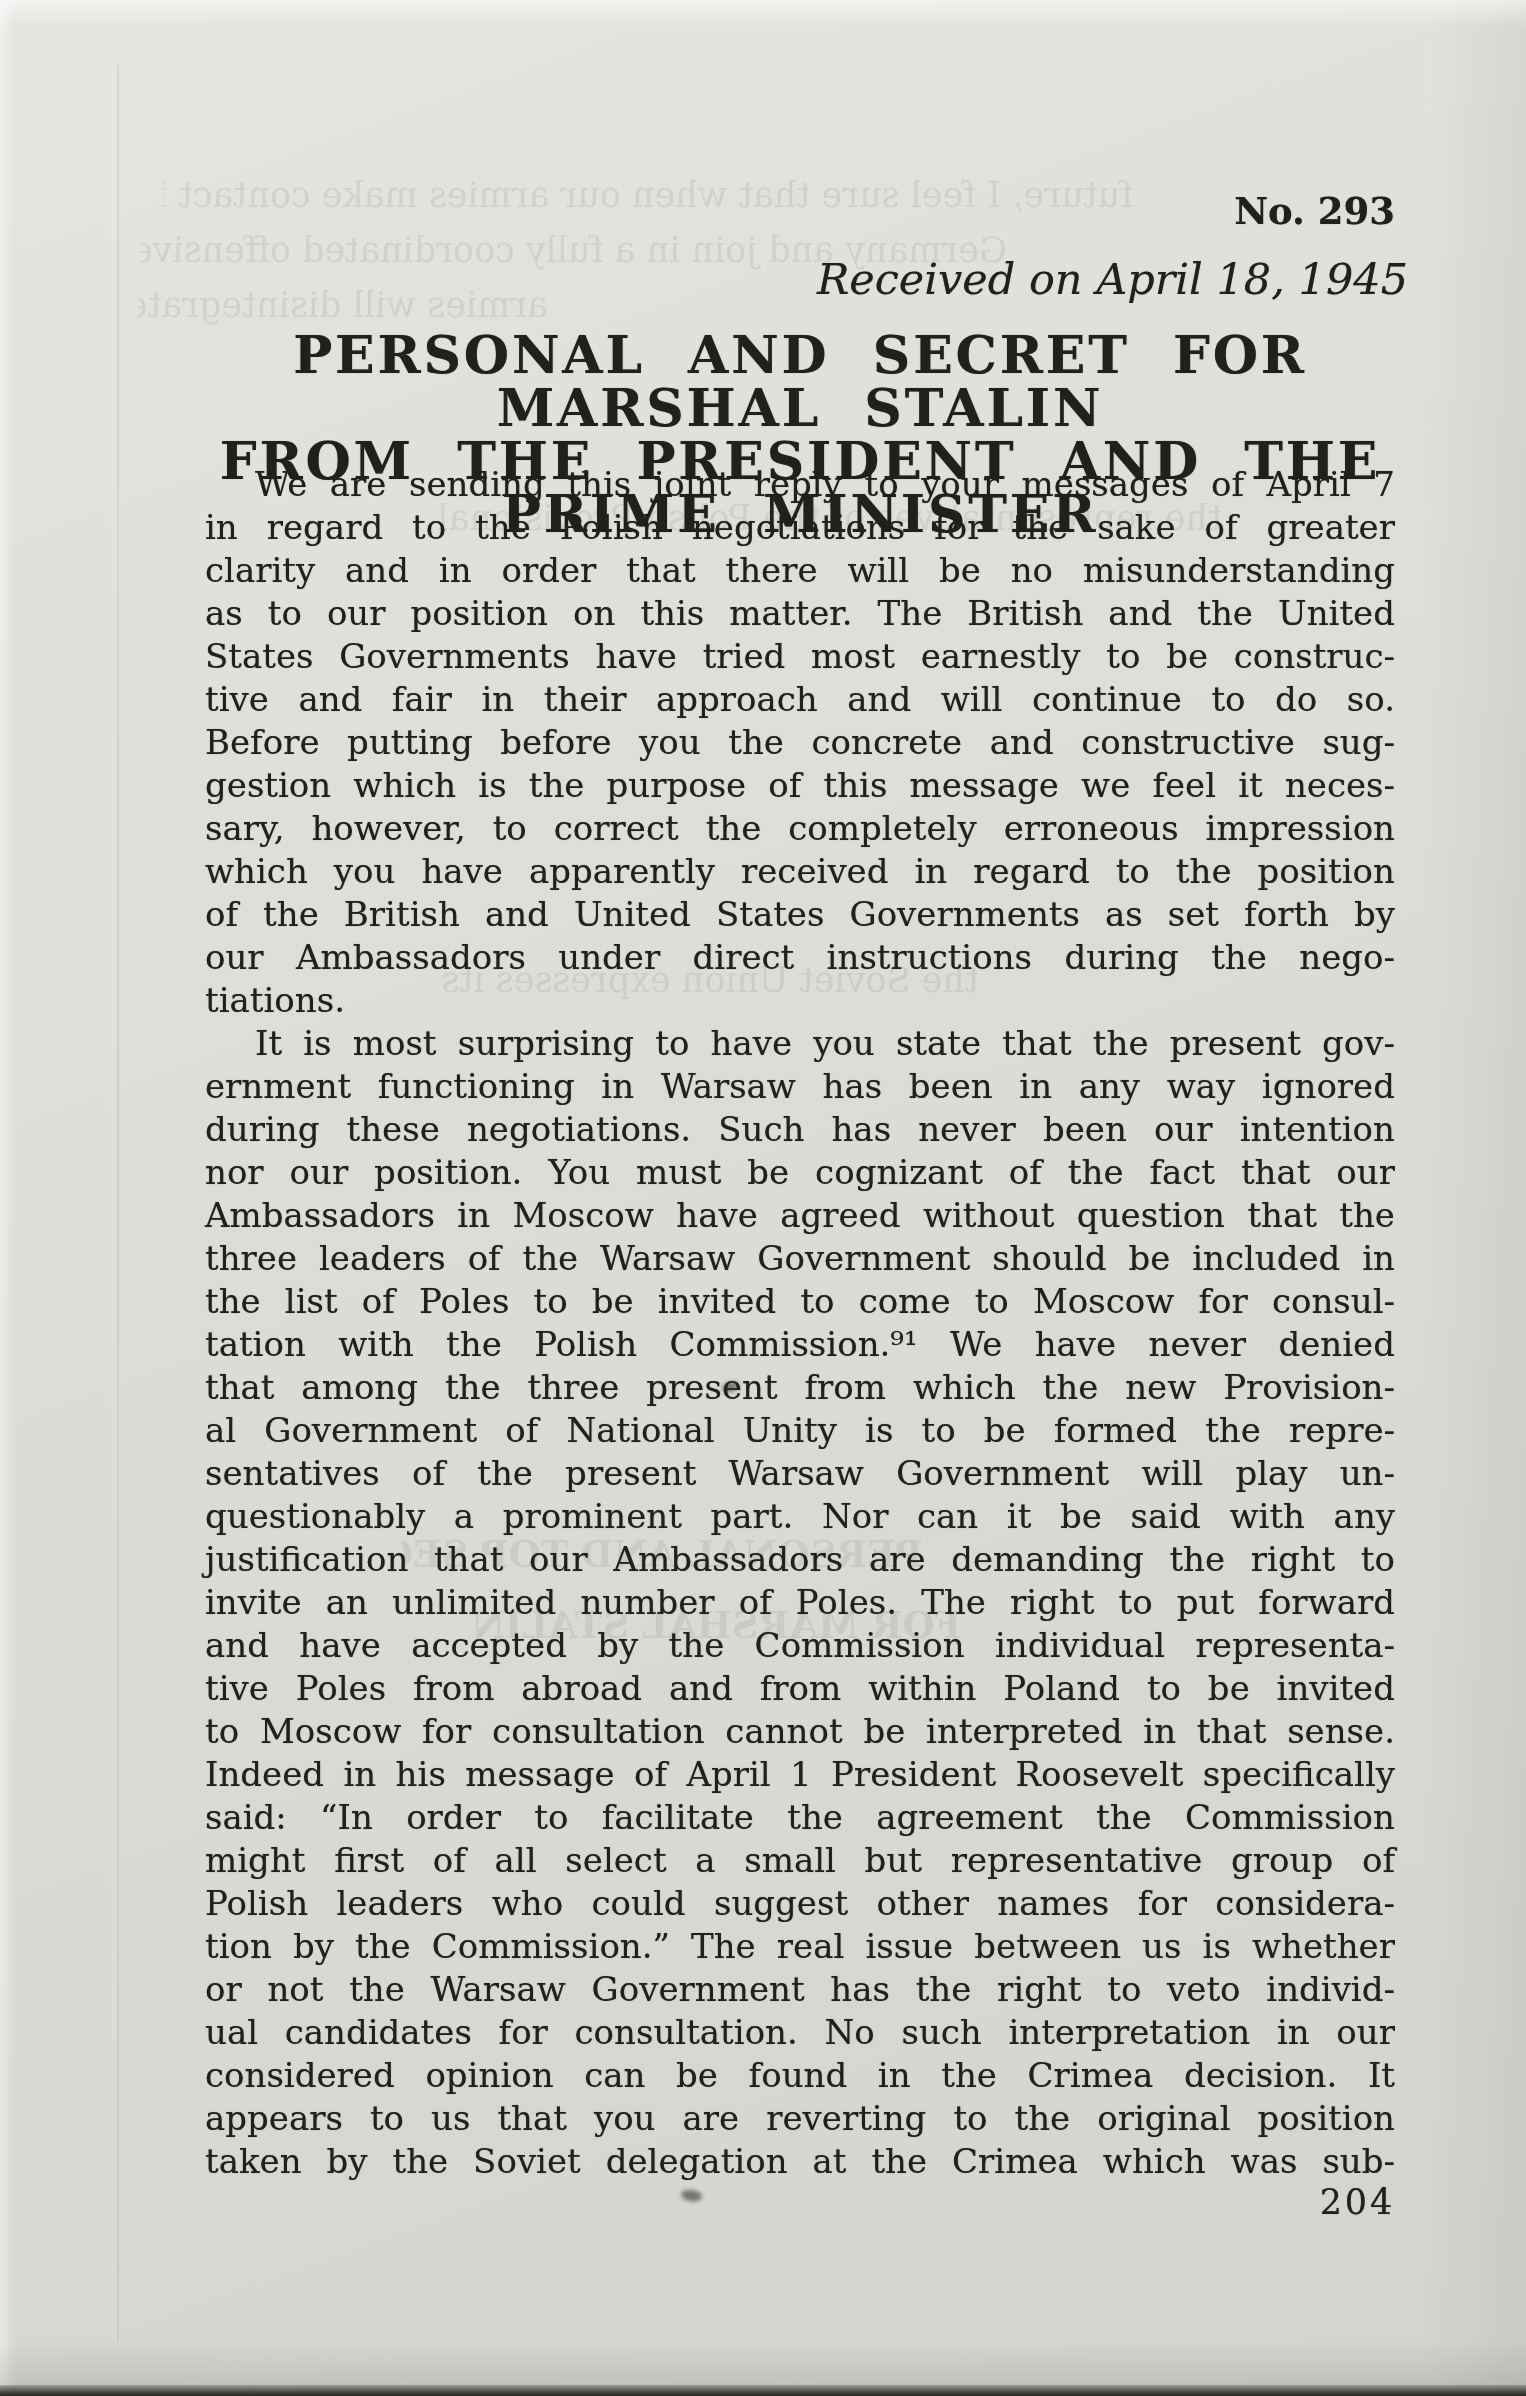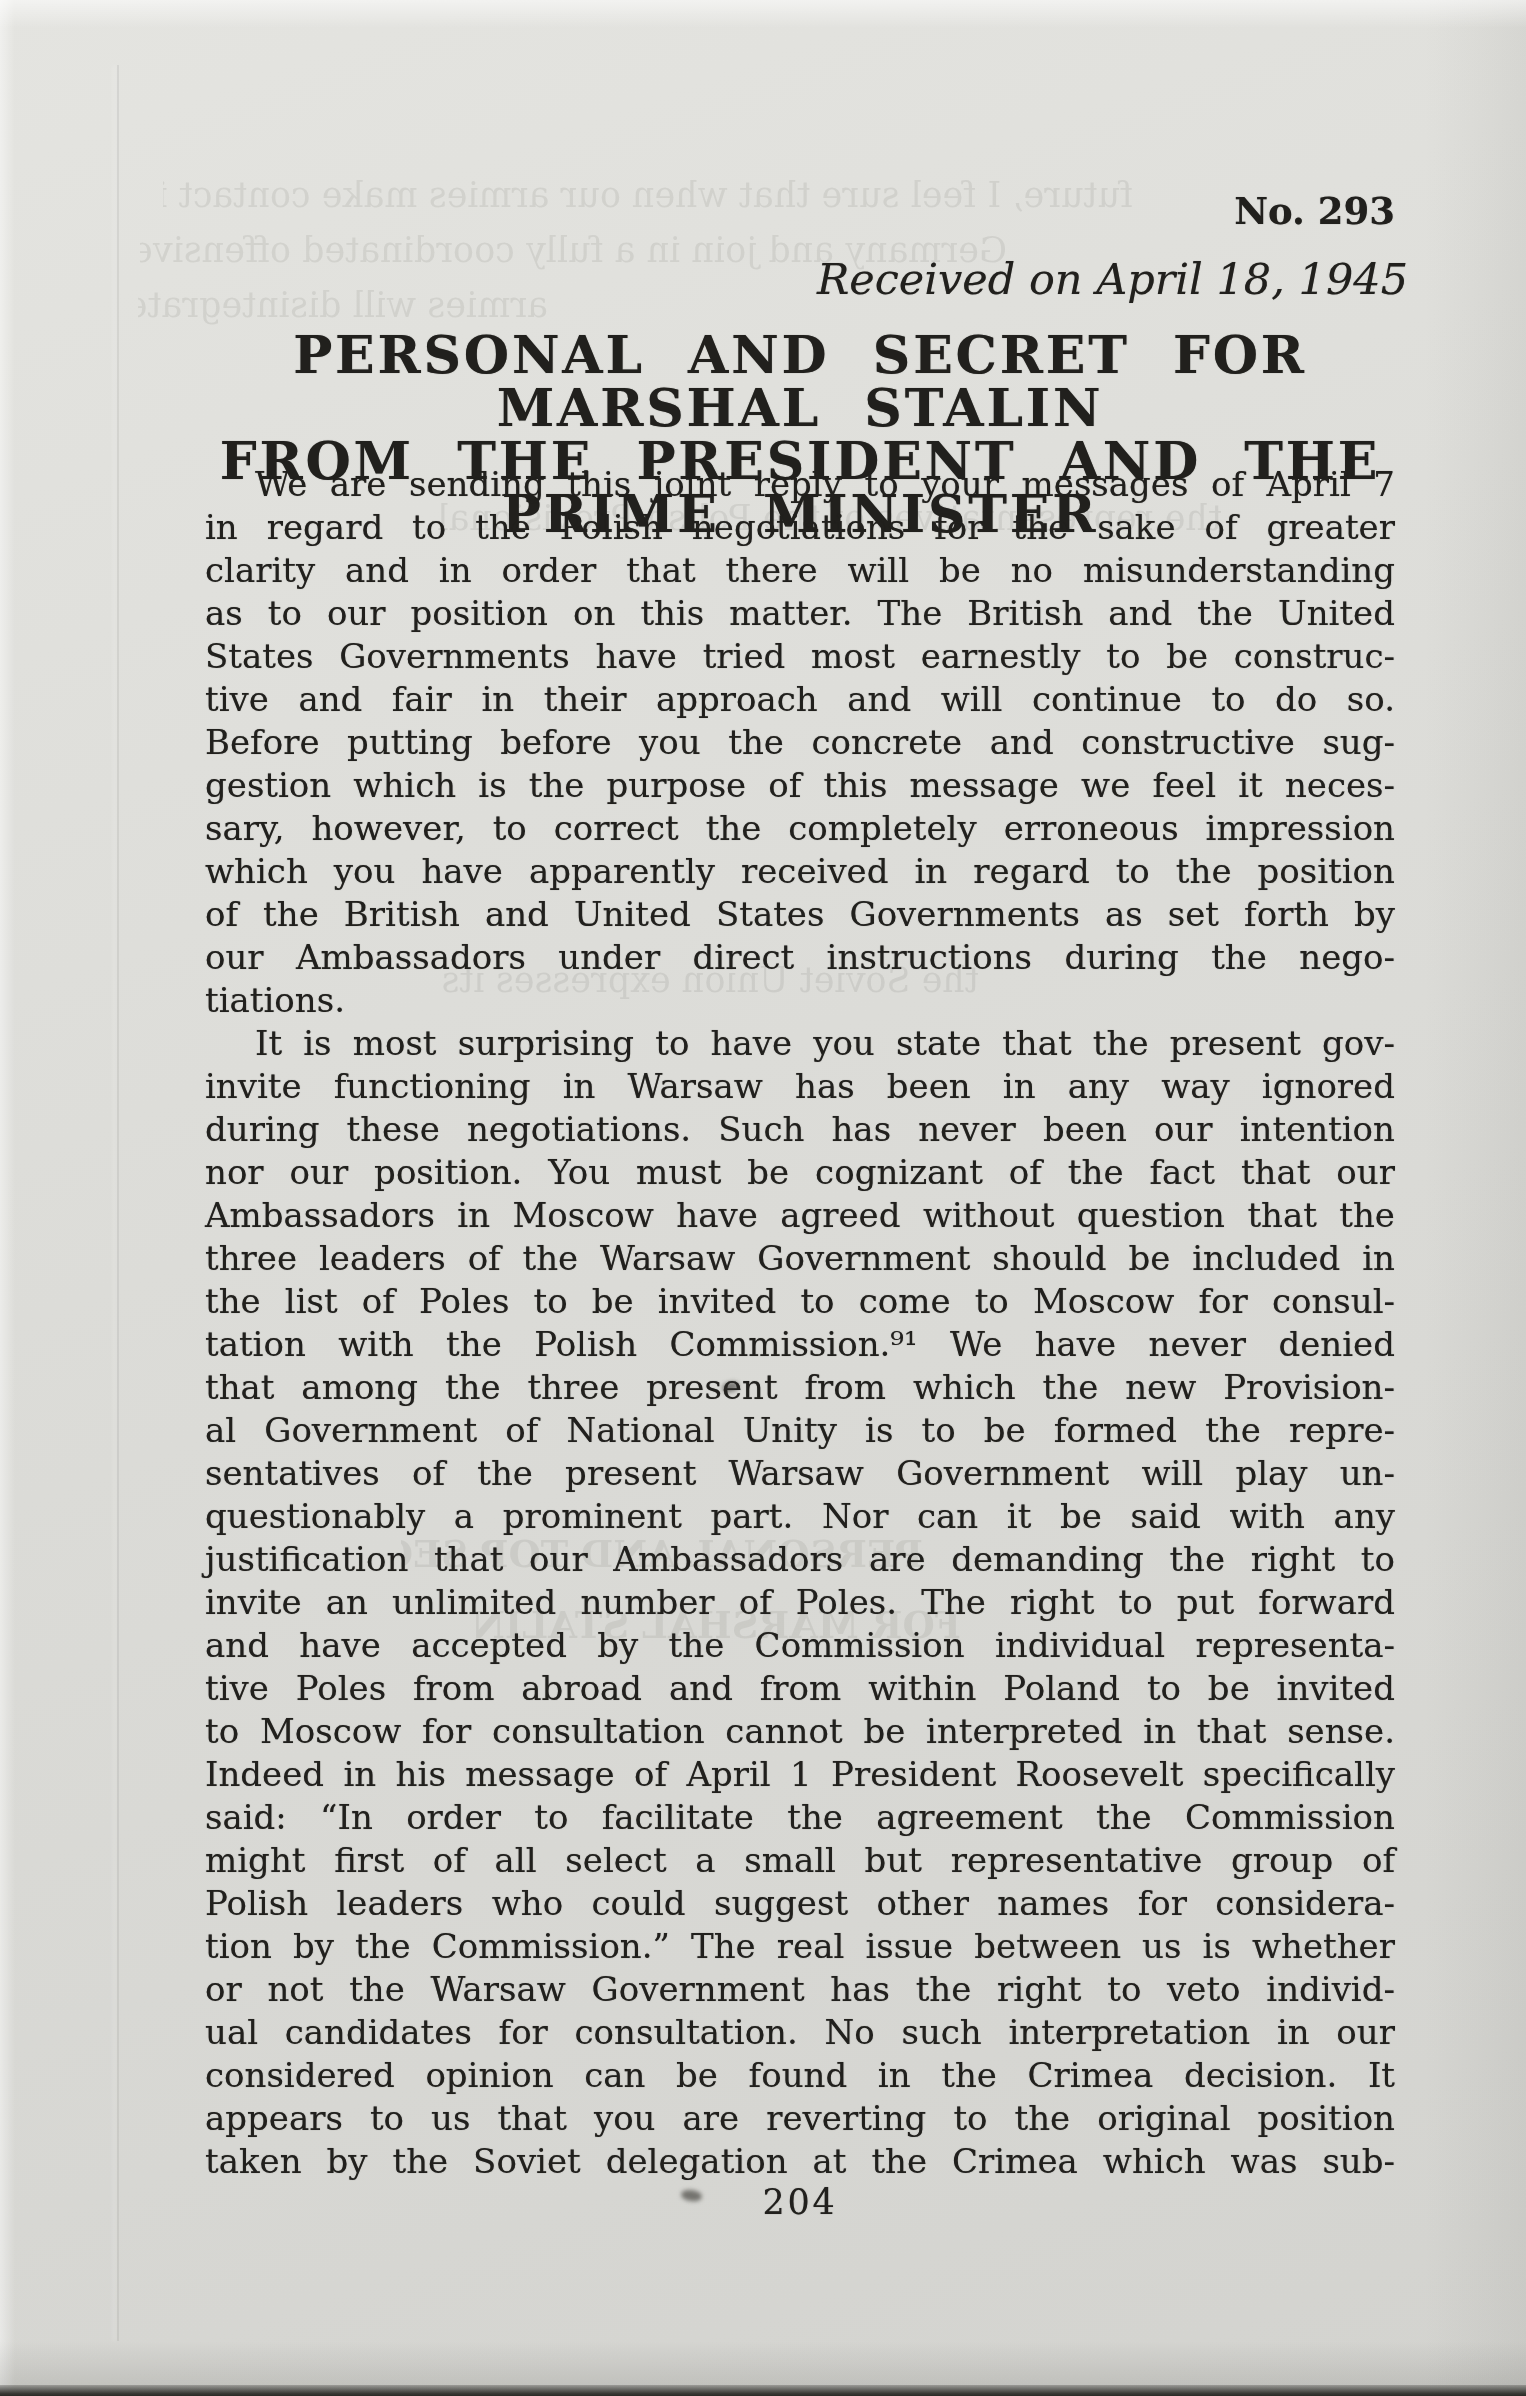--- a/index.html
+++ b/index.html
@@ -38,21 +38,21 @@
   .body-text{
     position:absolute;left:205px;top:463px;width:1190px;
     font-size:34px;line-height:43px;
     text-shadow:0 0 0.9px rgba(33,32,29,.5);
   }
   .tline{text-align:justify;text-align-last:justify;white-space:normal;}
   .tline.short{text-align-last:left;}
   .para .tline:first-child{padding-left:50px;}
   .page-number{
     position:absolute;left:205px;top:2182px;width:1190px;
-    text-align:center;font-size:35px;letter-spacing:2.8px;
+    text-align:right;font-size:35px;letter-spacing:2.8px;
     text-shadow:0 0 0.9px rgba(33,32,29,.5);
   }
   
   .ghost{
     position:absolute;transform:scaleX(-1);
     color:#55554f;opacity:.11;
     font-size:35px;white-space:nowrap;overflow:hidden;
     filter:blur(0.6px);
     pointer-events:none;
   }
@@ -109,21 +109,21 @@
         <div class="tline">Before putting before you the concrete and constructive sug-</div>
         <div class="tline">gestion which is the purpose of this message we feel it neces-</div>
         <div class="tline">sary, however, to correct the completely erroneous impression</div>
         <div class="tline">which you have apparently received in regard to the position</div>
         <div class="tline">of the British and United States Governments as set forth by</div>
         <div class="tline">our Ambassadors under direct instructions during the nego-</div>
         <div class="tline short">tiations.</div>
       </div>
     <div class="para">
         <div class="tline">It is most surprising to have you state that the present gov-</div>
-        <div class="tline">invite functioning in Warsaw has been in any way ignored</div>
+        <div class="tline">ernment functioning in Warsaw has been in any way ignored</div>
         <div class="tline">during these negotiations. Such has never been our intention</div>
         <div class="tline">nor our position. You must be cognizant of the fact that our</div>
         <div class="tline">Ambassadors in Moscow have agreed without question that the</div>
         <div class="tline">three leaders of the Warsaw Government should be included in</div>
         <div class="tline">the list of Poles to be invited to come to Moscow for consul-</div>
         <div class="tline">tation with the Polish Commission.⁹¹ We have never denied</div>
         <div class="tline">that among the three present from which the new Provision-</div>
         <div class="tline">al Government of National Unity is to be formed the repre-</div>
         <div class="tline">sentatives of the present Warsaw Government will play un-</div>
         <div class="tline">questionably a prominent part. Nor can it be said with any</div>

